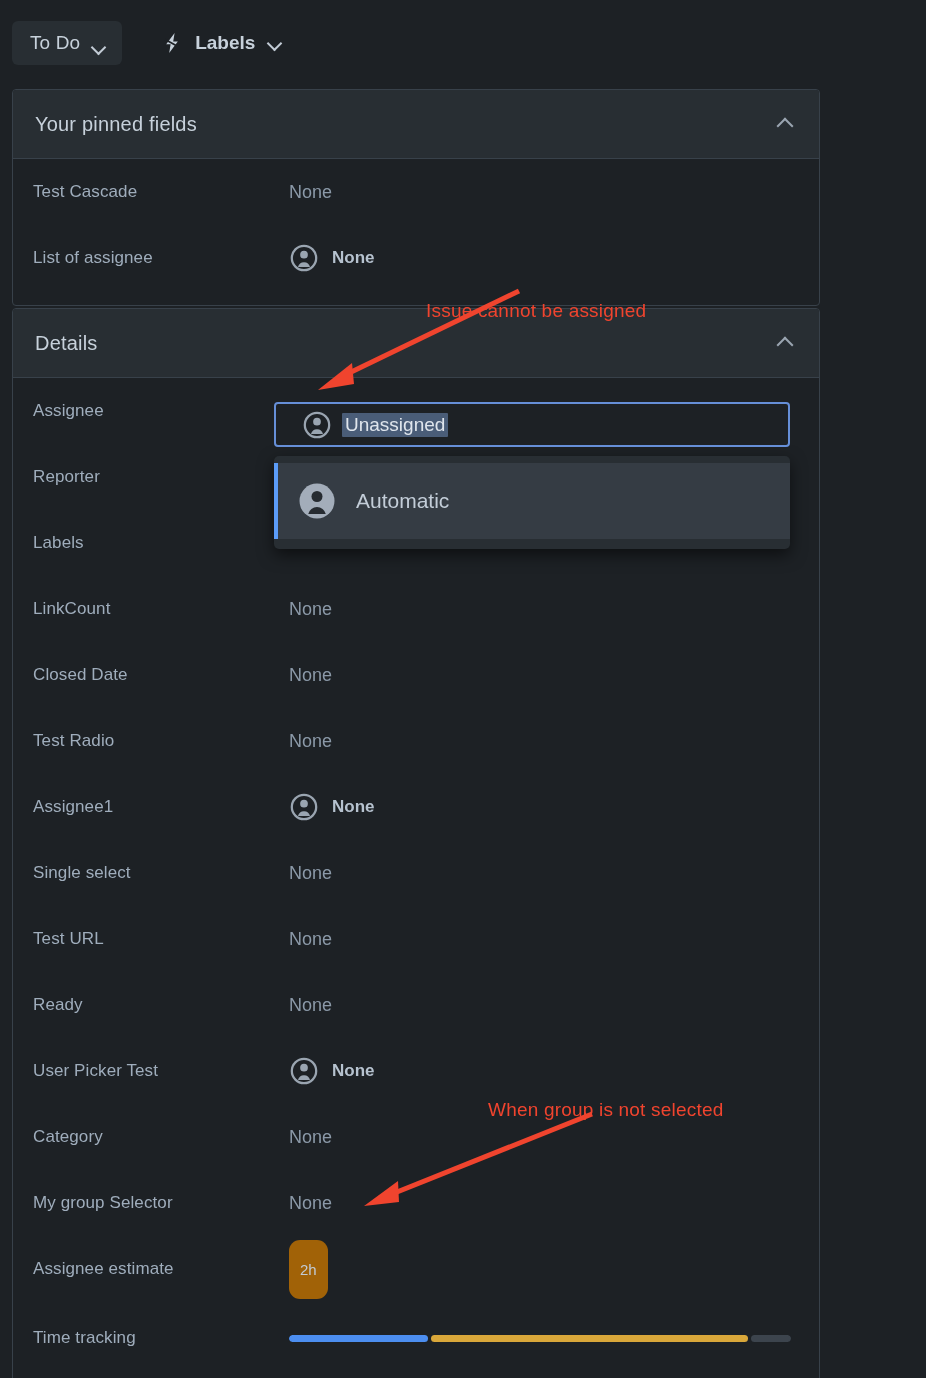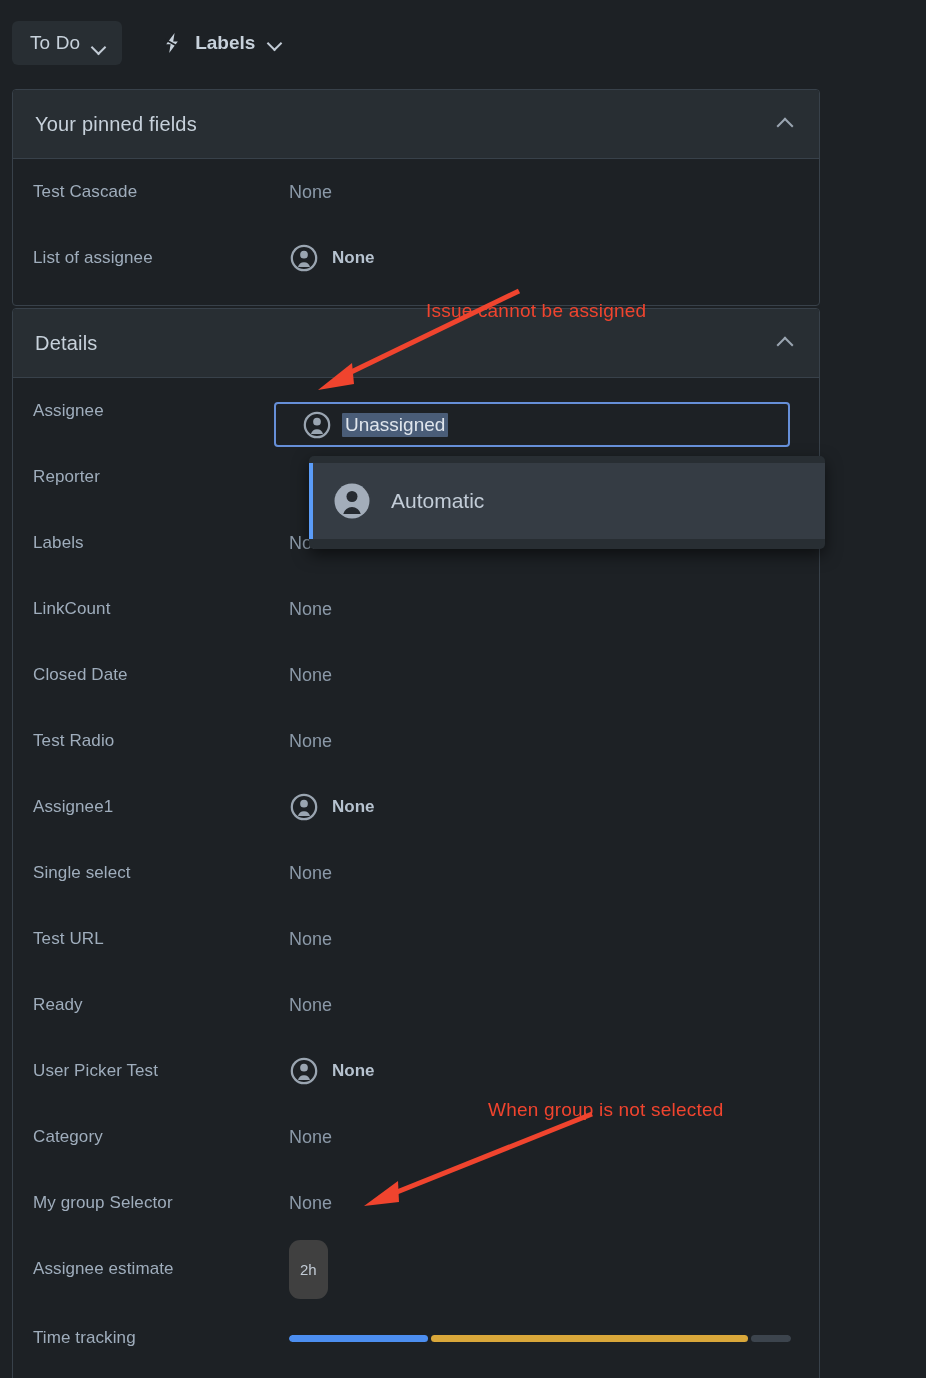--- a/index.html
+++ b/index.html
@@ -129,21 +129,20 @@
   }
 
   .dropdown {
     position: absolute; left: 274px; top: 456px;
     width: 516px;
     background: #282e33;
     border-radius: 5px;
     padding: 7px 0 10px 0;
     box-shadow: 0 6px 16px rgba(0,0,0,.55);
     z-index: 19;
-    margin-left: 35px;
   }
   .dd-option {
     display: flex; align-items: center; gap: 19px;
     height: 76px;
     background: #353c44;
     border-left: 4px solid #5b9cf8;
     padding-left: 19px;
     color: #c3cdd8;
     font-size: 21px;
     cursor: pointer;
@@ -157,21 +156,21 @@
     white-space: nowrap;
     z-index: 30;
     letter-spacing: .2px;
     margin-top: 44px;
   }
   .anno-svg { position: absolute; left: 0; top: 0; z-index: 29; pointer-events: none; }
 
   
   .tt-badge {
     display: inline-block;
-    background: #404040;
+    background: #a16207;
     color: #c2cbd5;
     font-size: 15px;
     padding: 21px 11px;
     border-radius: 11px;
   }
   .tt-wrap { width: 502px; }
   .tt-bar { display: flex; height: 7px; border-radius: 4px; overflow: hidden; gap: 3px; }
   .tt-seg { height: 7px; border-radius: 4px; }
   .tt-labels {
     display: flex; justify-content: space-between;

